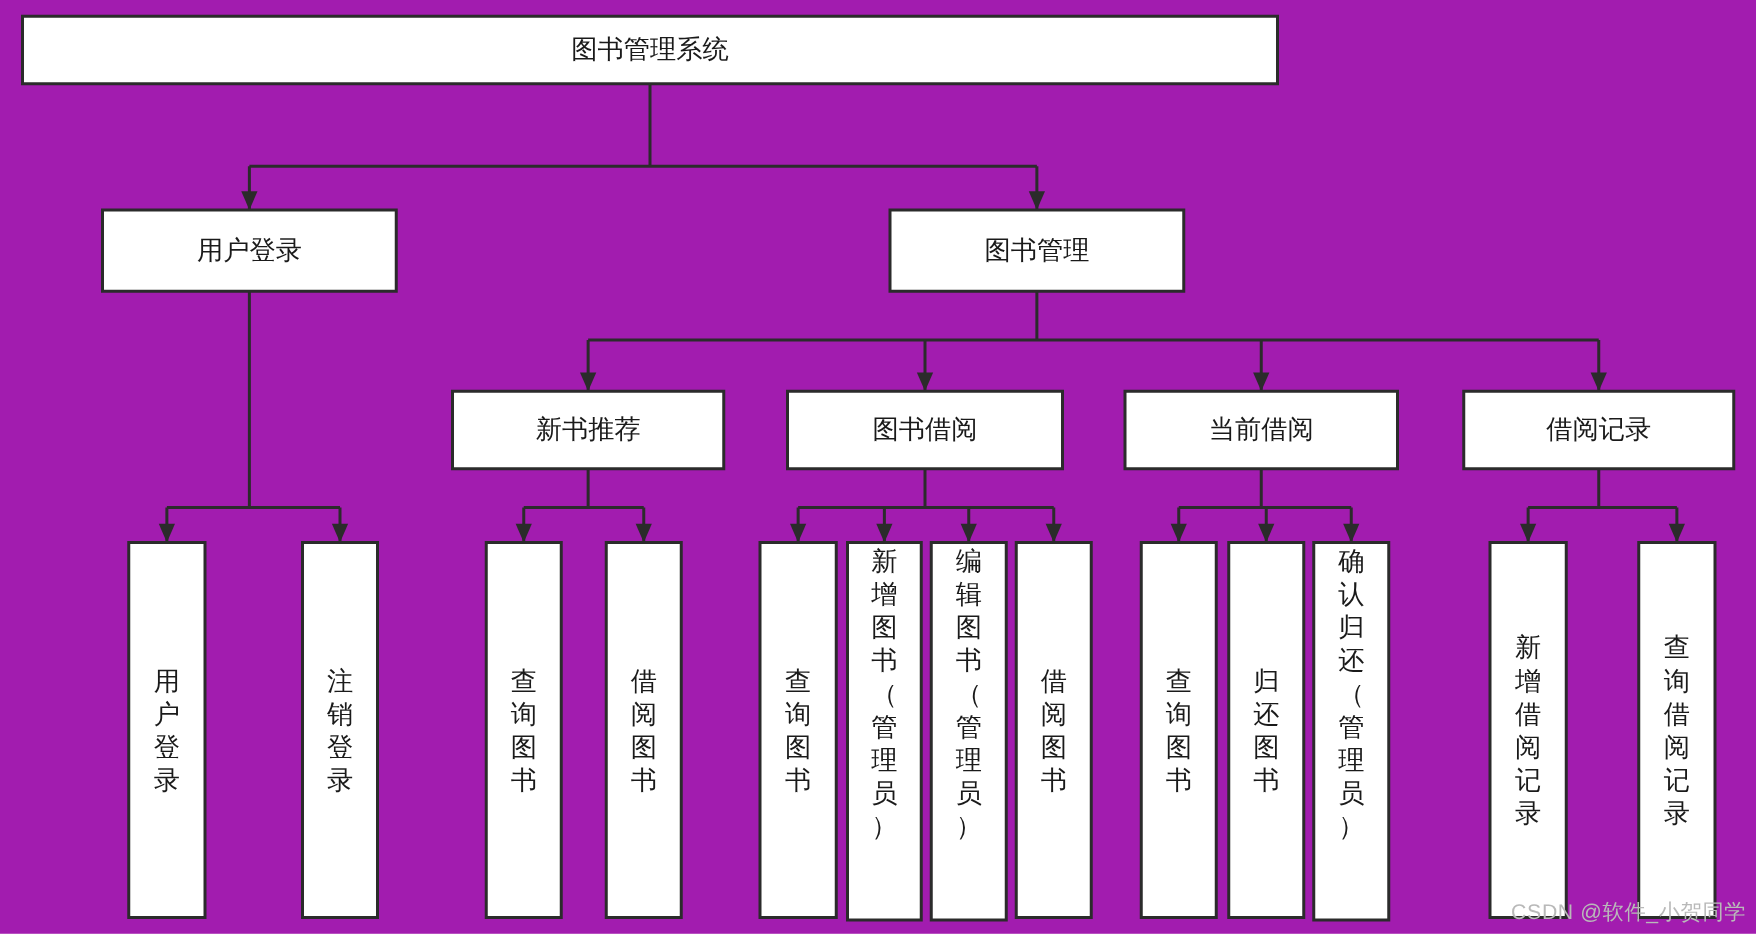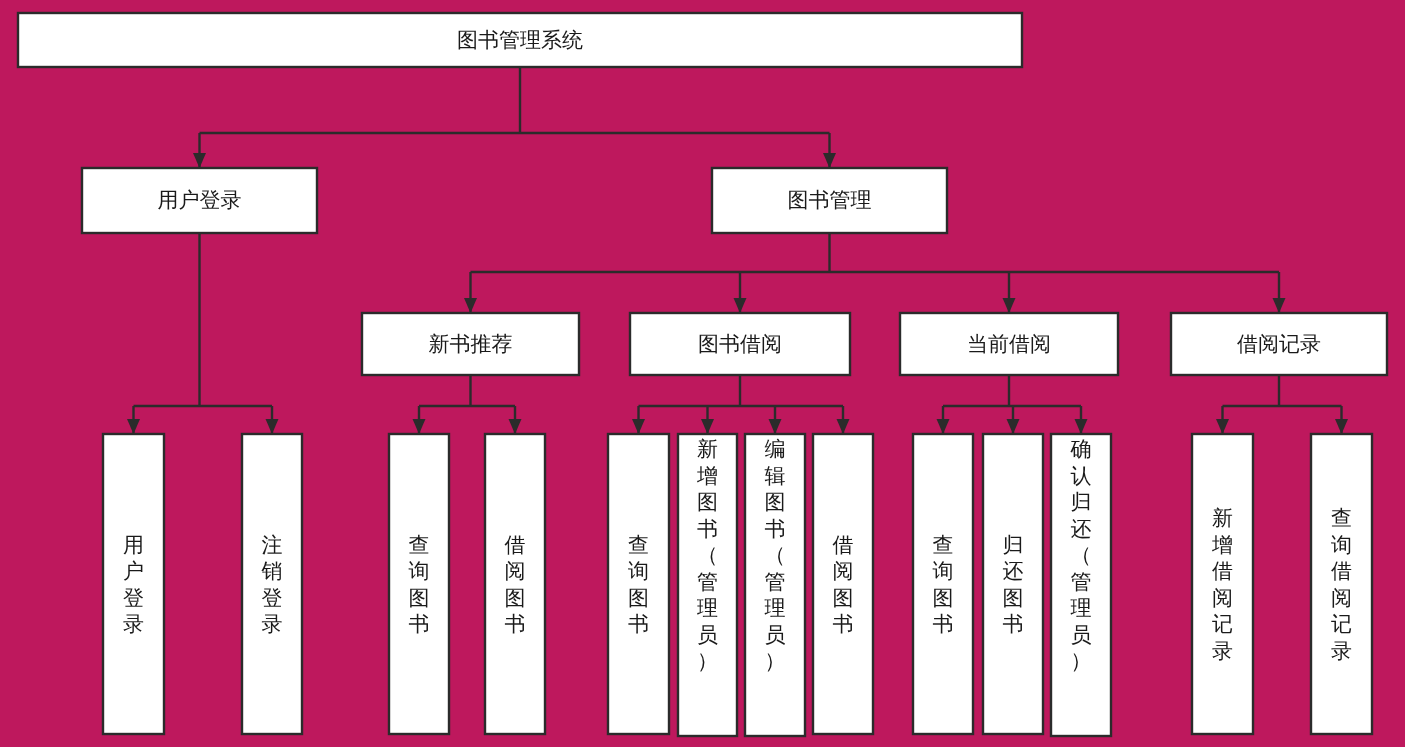--- a/index.html
+++ b/index.html
@@ -11,21 +11,21 @@
     width: 1405px;
     height: 747px;
     font-family: "Liberation Sans", "DejaVu Sans", sans-serif;
     overflow: hidden;
     position: relative;
   }
   #diagram-root {
     position: relative;
     width: 1405px;
     height: 747px;
-    background: #be185d;
+    background: #a21caf;
   }
   svg#diagram-svg {
     position: absolute;
     left: 0;
     top: 0;
     width: 1405px;
     height: 747px;
     display: block;
   }
   .node-box {
@@ -219,13 +219,14 @@
           <rect x="1192" y="434" width="61" height="300" class="node-box"></rect>
           <text x="1222.5" y="525.17" class="node-label-v"><tspan x="1222.5" dy="0">新</tspan><tspan x="1222.5" dy="26.5">增</tspan><tspan x="1222.5" dy="26.5">借</tspan><tspan x="1222.5" dy="26.5">阅</tspan><tspan x="1222.5" dy="26.5">记</tspan><tspan x="1222.5" dy="26.5">录</tspan></text>
         </g>
         <g>
           <rect x="1311" y="434" width="61" height="300" class="node-box"></rect>
           <text x="1341.5" y="525.17" class="node-label-v"><tspan x="1341.5" dy="0">查</tspan><tspan x="1341.5" dy="26.5">询</tspan><tspan x="1341.5" dy="26.5">借</tspan><tspan x="1341.5" dy="26.5">阅</tspan><tspan x="1341.5" dy="26.5">记</tspan><tspan x="1341.5" dy="26.5">录</tspan></text>
         </g>
       </g>
   </svg>
 
+  <div class="watermark">CSDN @软件_小贺同学</div>
 </div>
 
 </body></html>

